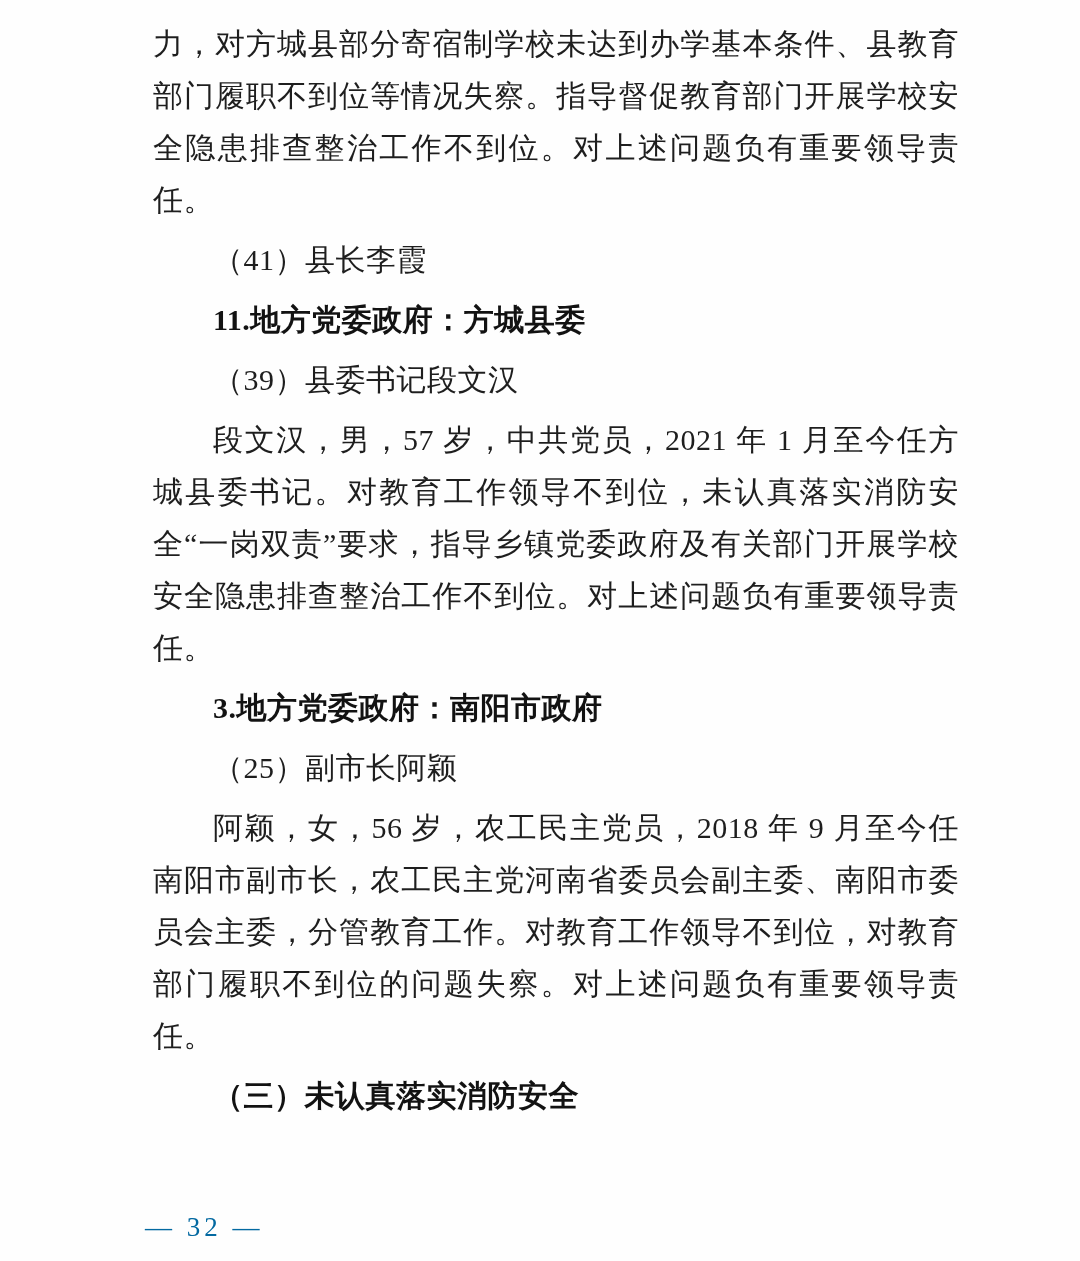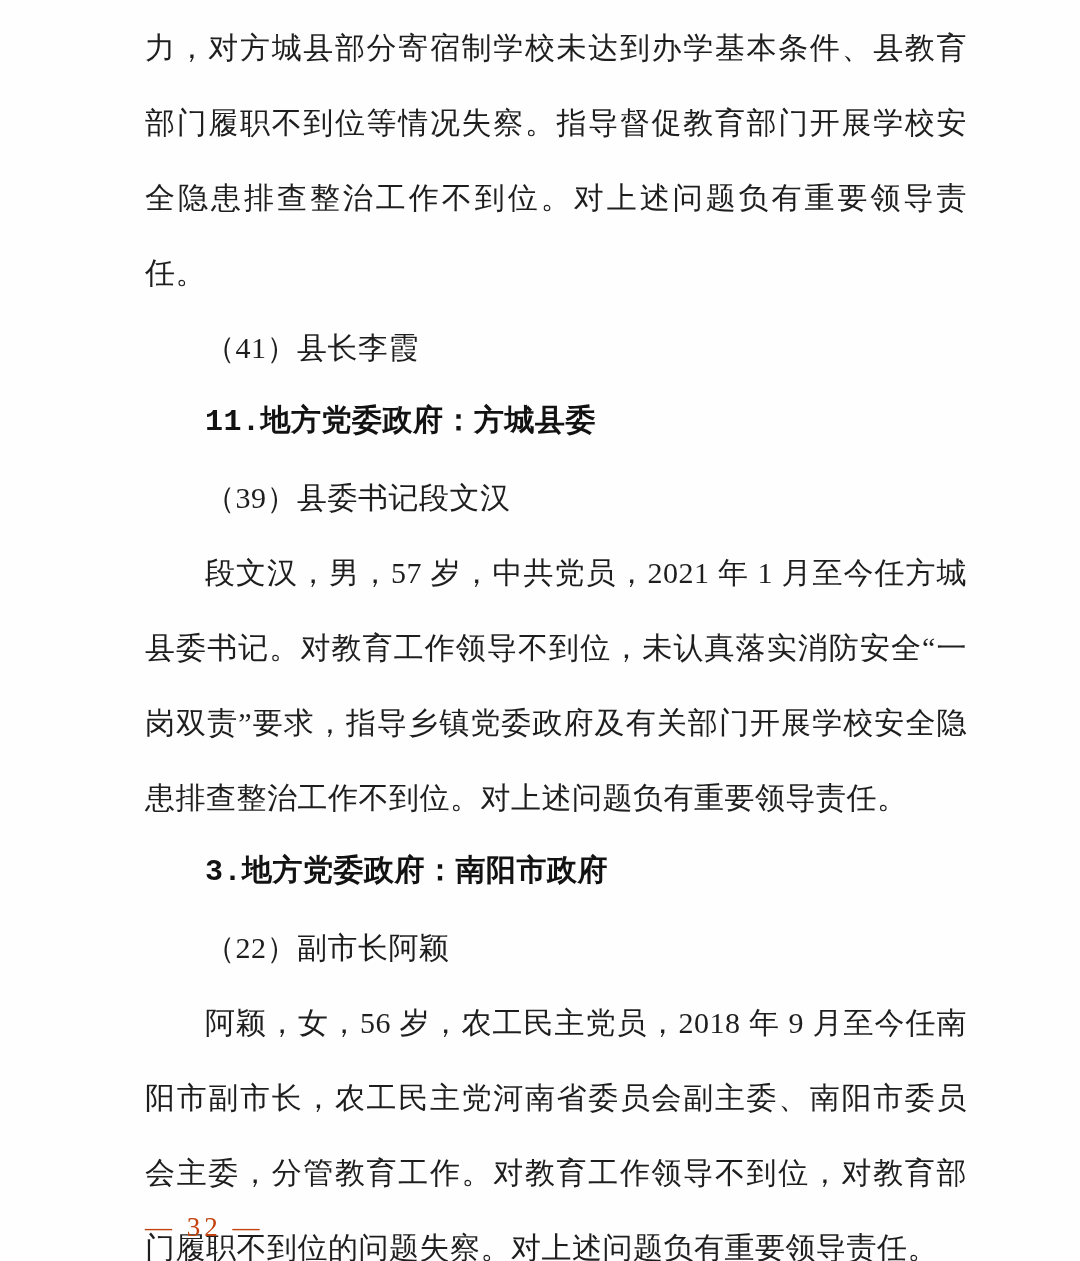--- a/index.html
+++ b/index.html
@@ -22,44 +22,43 @@
     height: 1261px;
     background: #fefefe;
   }
   .content {
     position: absolute;
     left: 145px;
     top: 10px;
     width: 822px;
   }
   .content p {
-    margin: 0;
+    margin: 8px;
     padding: 0;
     font-size: 30px;
-    line-height: 75px;
+    line-height: 52px;
     text-align: justify;
     text-indent: 2em;
     color: #1e1e1e;
     letter-spacing: 0.5px;
     word-break: break-all;
   }
   .content p.no-indent {
     text-indent: 0;
   }
   .content p.heading {
     font-weight: 700;
     color: #121212;
-    font-family: Liberation Mono, monospace;
   }
   .page-number {
     position: absolute;
     left: 145px;
     top: 1212px;
     font-size: 27px;
-    color: #c2410c;
+    color: #0369a1;
     letter-spacing: 4px;
     font-family: "Liberation Serif", "DejaVu Serif", serif;
   }
 </style>
 </head>
 <body>
 
 <div class="page">
 
   <div class="content">
@@ -69,21 +68,21 @@
 
 
     <p class="heading">11.地方党委政府：方城县委</p>
 
     <p>（39）县委书记段文汉</p>
 
     <p>段文汉，男，57 岁，中共党员，2021 年 1 月至今任方城县委书记。对教育工作领导不到位，未认真落实消防安全“一岗双责”要求，指导乡镇党委政府及有关部门开展学校安全隐患排查整治工作不到位。对上述问题负有重要领导责任。</p>
 
     <p class="heading">3.地方党委政府：南阳市政府</p>
 
-    <p>（22）副市长阿颖</p>
+    <p>（25）副市长阿颖</p>
 
     <p>阿颖，女，56 岁，农工民主党员，2018 年 9 月至今任南阳市副市长，农工民主党河南省委员会副主委、南阳市委员会主委，分管教育工作。对教育工作领导不到位，对教育部门履职不到位的问题失察。对上述问题负有重要领导责任。</p>
 
     <p class="heading">（三）未认真落实消防安全</p>
 
   </div>
 
   <div class="page-number">— 32 —</div>
 
 </div>

